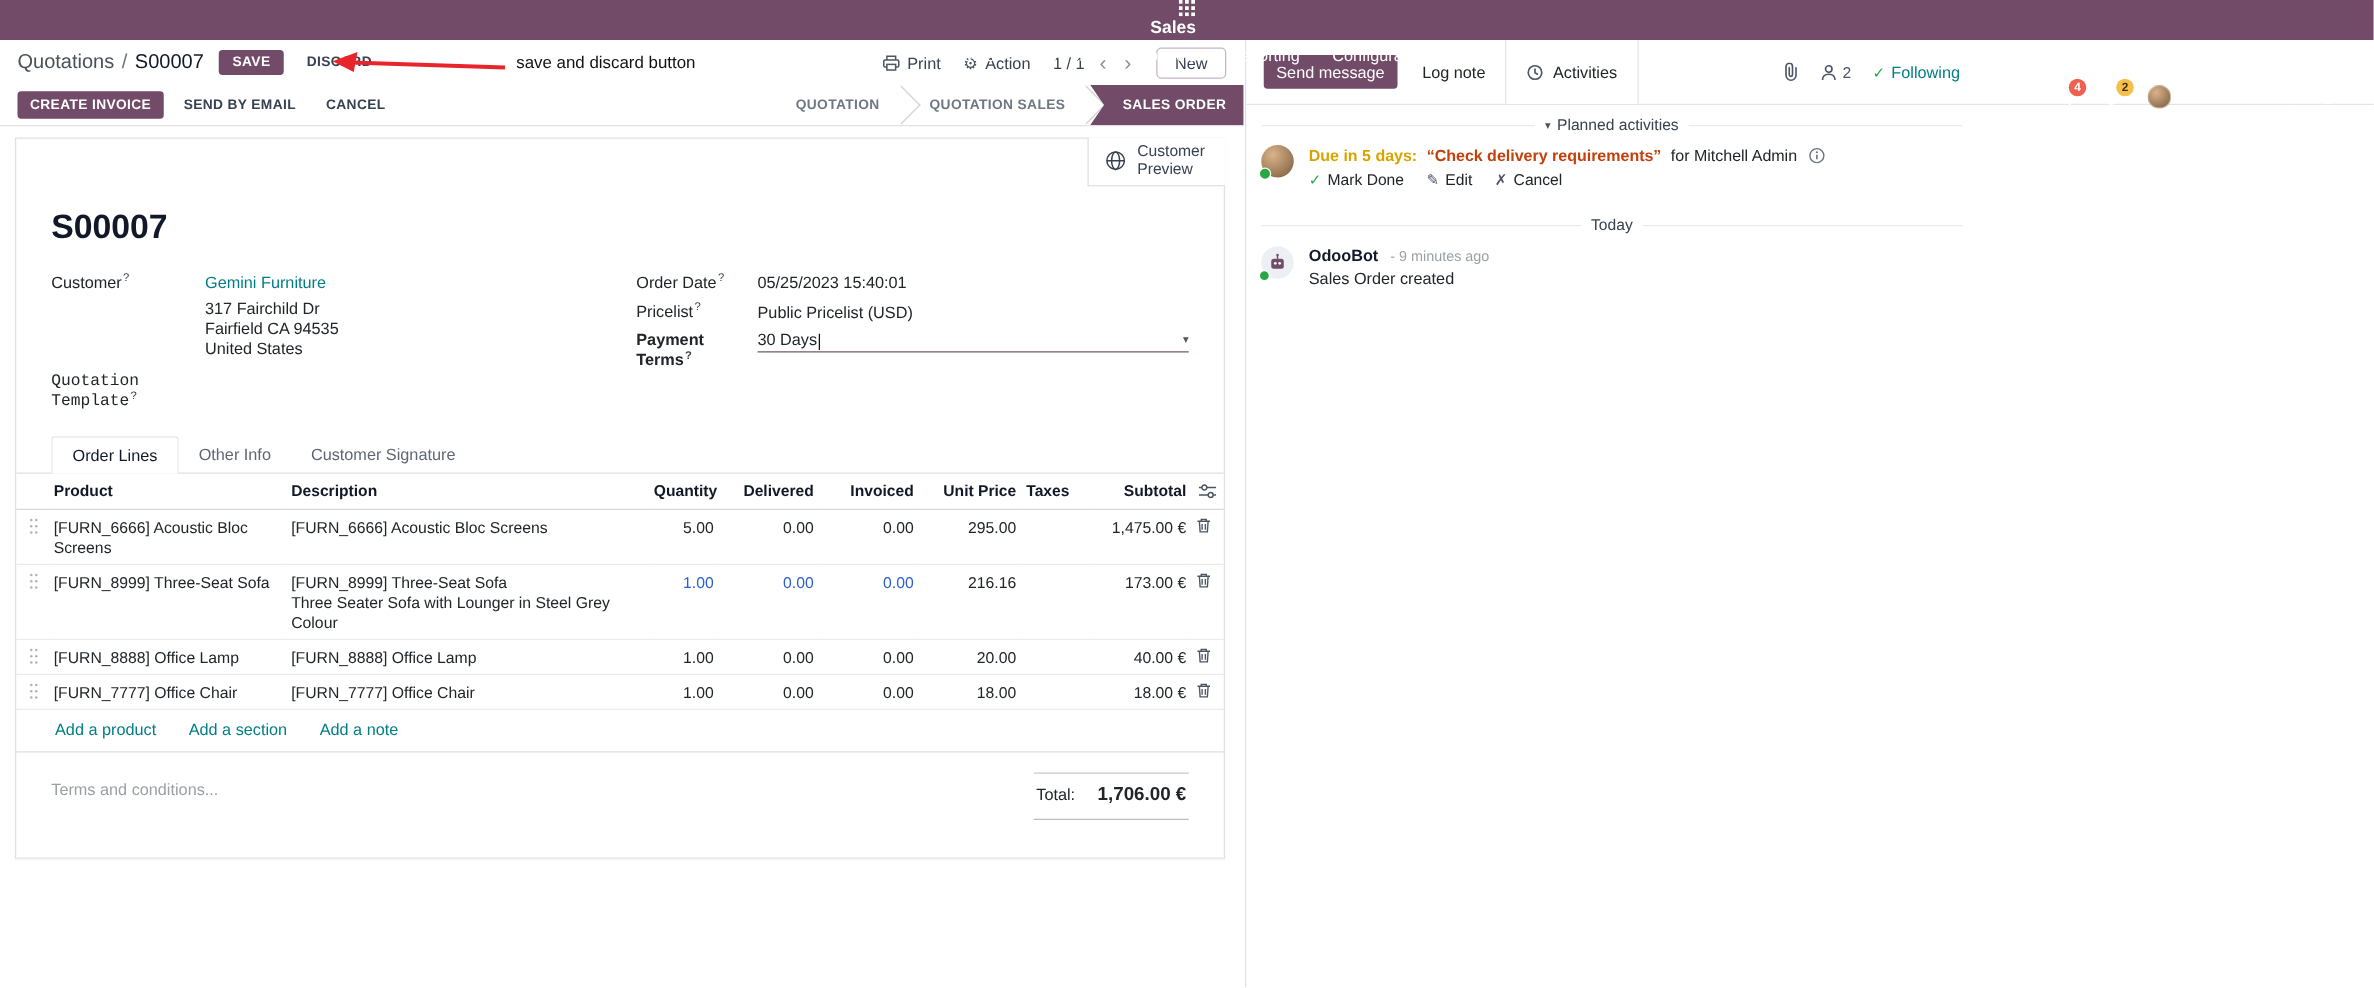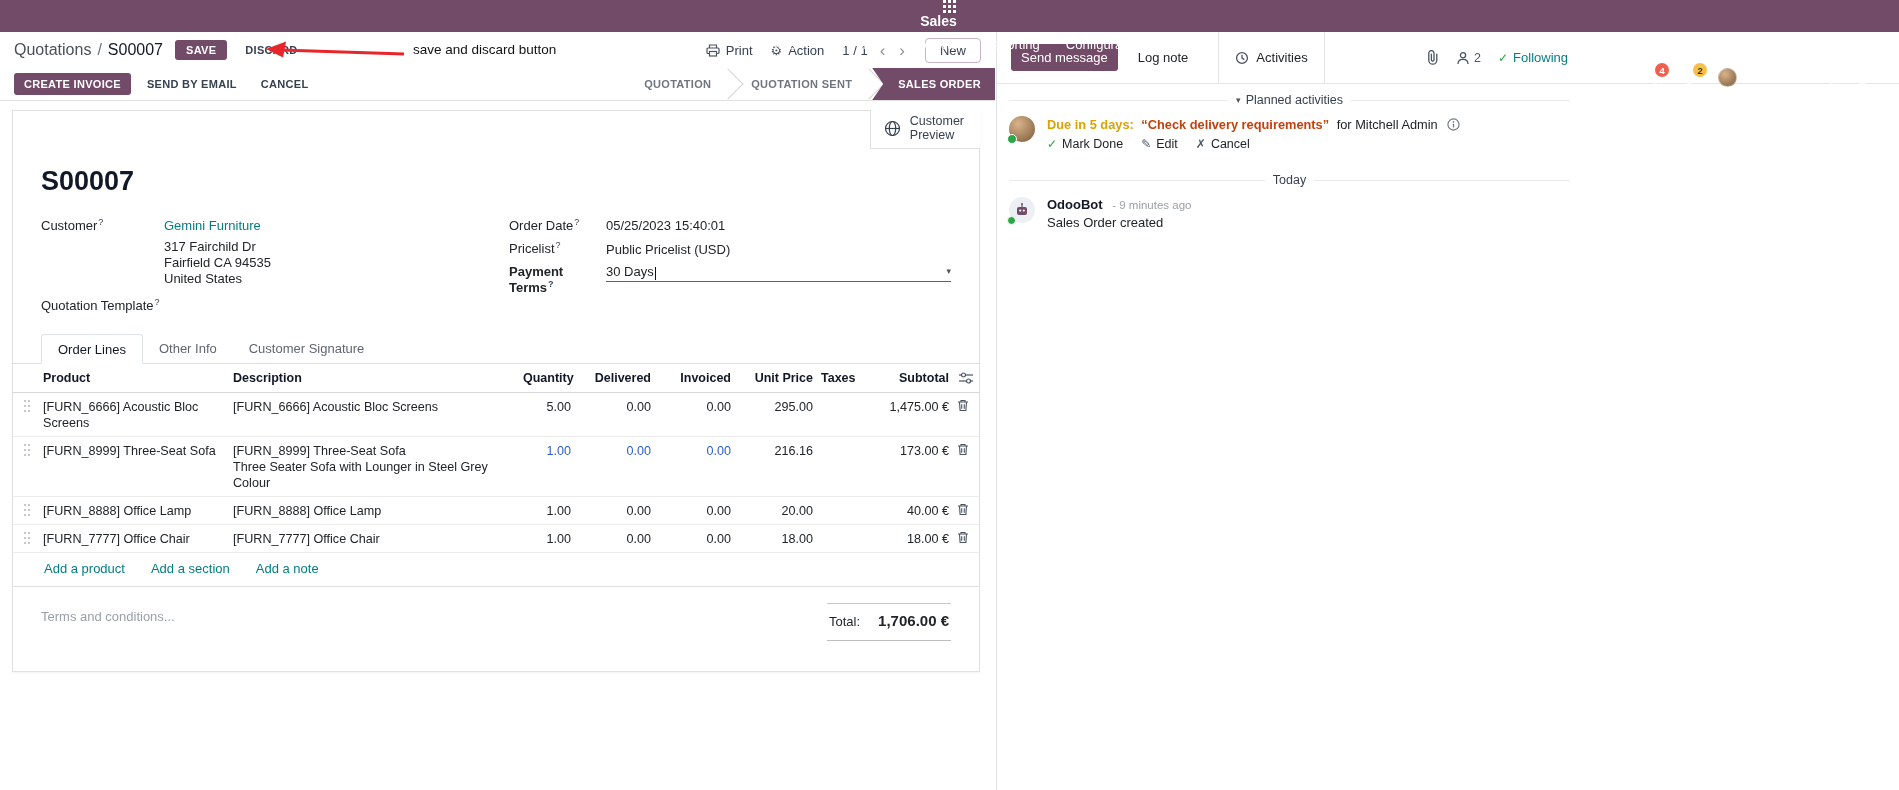--- a/index.html
+++ b/index.html
@@ -113,21 +113,21 @@
 
   .fields { display:flex; }
   .col-l { width:468px; flex-shrink:0; }
   .col-r { flex:1; }
   .frow { display:flex; align-items:baseline; margin-bottom:6px; }
   .flabel { width:123px; flex-shrink:0; font-size:13px; color:#212529; }
   .flabel sup { font-size:9px; margin-left:1px; color:#374151; }
   .fvalue { font-size:13px; color:#212529; }
   .link { color:var(--link,#017E84); }
   .addr { margin-left:123px; line-height:16px; font-size:13px; }
-  .frow.qt { margin-top:10px; }
+  .frow.qt { margin-top:10px;font-family:Liberation Mono, monospace; }
   .flabel-r { width:97px; flex-shrink:0; font-size:13px; color:#212529; }
   .flabel-r sup { font-size:9px; margin-left:1px; color:#374151; }
   .frow-r { display:flex; align-items:baseline; margin-bottom:7px; }
   .frow-r.focused .flabel-r { font-weight:bold; }
   .pt-field {
     flex:1; display:flex; align-items:center; border-bottom:1px solid #7a5470;
     padding-bottom:2px; min-height:17px;
   }
   .text-cursor { display:inline-block; width:1.5px; height:13px; background:#111; margin-left:1px; transform:translateY(2px); }
   .caret-down { margin-left:auto; font-size:9px; color:#555; line-height:1; }
@@ -172,21 +172,21 @@
     background:#fff; border-left:1px solid #dee2e6;
   }
   .chatter-topbar { height:52px; border-bottom:1px solid #e5e5e5; }
   .topbar-inner { width:585px; height:100%; display:flex; align-items:center; padding-left:14px; }
   .btn-send {
     background:var(--primary,#714B67); color:#fff; border:none; border-radius:3px;
     font-size:13px; padding:6px 10px; font-family:inherit;
   }
   .btn-log { background:none; border:none; color:#212529; font-size:13px; padding:6px 8px; margin-left:12px; font-family:inherit; }
   .activities-tab {
-    margin-left:22px; height:100%; display:flex; align-items:center; gap:7px; padding:0 16px;
+    margin-left:8px; height:100%; display:flex; align-items:center; gap:7px; padding:0 16px;
     border-left:1px solid #e5e5e5; border-right:1px solid #e5e5e5; color:#212529; font-size:13px; background:#fff;
   }
   .chatter-icons { margin-left:auto; margin-right:14px; display:flex; align-items:center; gap:17px; color:#4b5563; }
   .followers { display:flex; align-items:center; gap:4px; font-size:12.5px; }
   .following { display:flex; align-items:center; gap:5px; font-size:13px; color:var(--link,#017E84); }
   .following .chk { color:var(--success,#28a745); font-size:12px; }
 
   .chatter-body { width:585px; }
   .sect-div { display:flex; align-items:center; gap:8px; margin:9px 12px 2px; font-size:12.5px; color:#374151; }
   .sect-div::before, .sect-div::after { content:""; flex:1; border-top:1px solid #ebebeb; }
@@ -298,21 +298,21 @@
       <button class="btn-new" data-interactable="true">New</button>
     </div>
   </div>
 
   <div class="statusbar" data-interactable="false">
     <button class="btn-create" data-interactable="true">CREATE INVOICE</button>
     <button class="btn-flat" data-interactable="true">SEND BY EMAIL</button>
     <button class="btn-flat" data-interactable="true">CANCEL</button>
     <div class="steps" data-interactable="false">
       <div class="step" data-interactable="true">QUOTATION</div>
-      <div class="step" data-interactable="true">QUOTATION SENT</div>
+      <div class="step" data-interactable="true">QUOTATION SALES</div>
       <div class="step active" data-interactable="true">SALES ORDER</div>
     </div>
   </div>
 
   <div class="sheet" data-interactable="false">
 
     <div class="customer-preview" data-interactable="true">
       <svg data-interactable="false" width="17" height="17" viewBox="0 0 17 17" fill="none" stroke="#374151" stroke-width="1.2">
         <circle cx="8.5" cy="8.5" r="7"></circle>
           <ellipse cx="8.5" cy="8.5" rx="3.2" ry="7"></ellipse>

